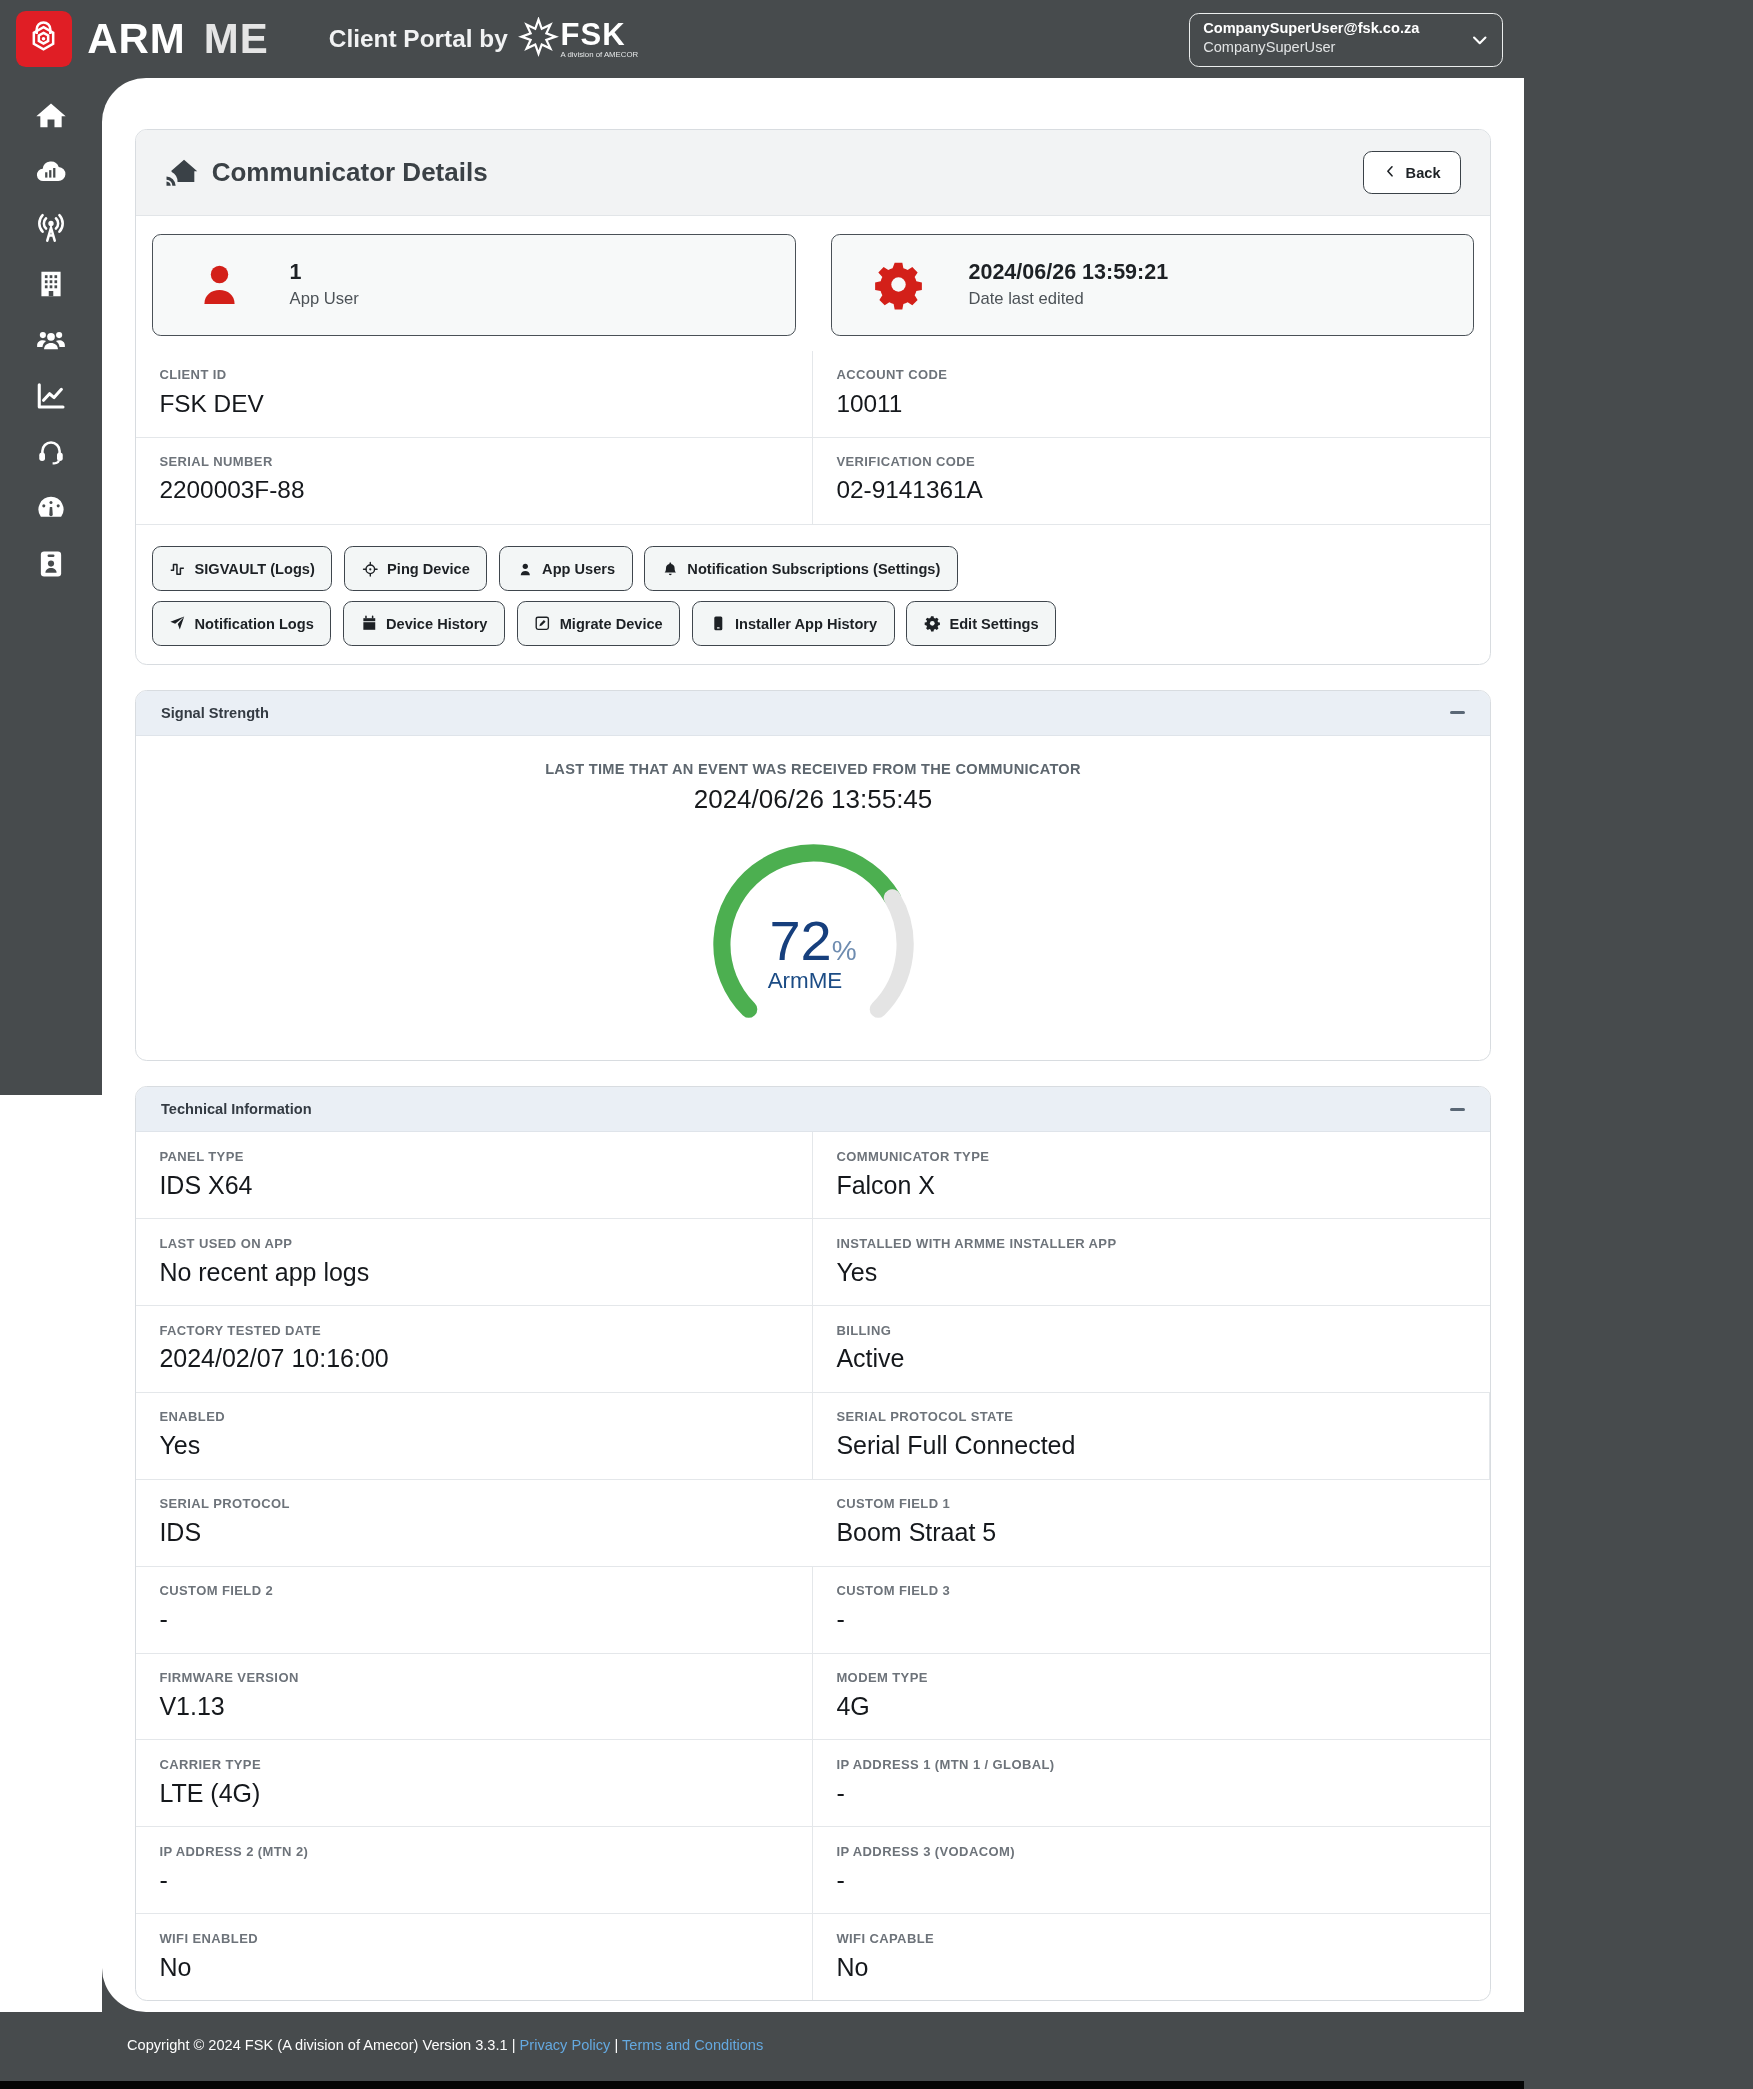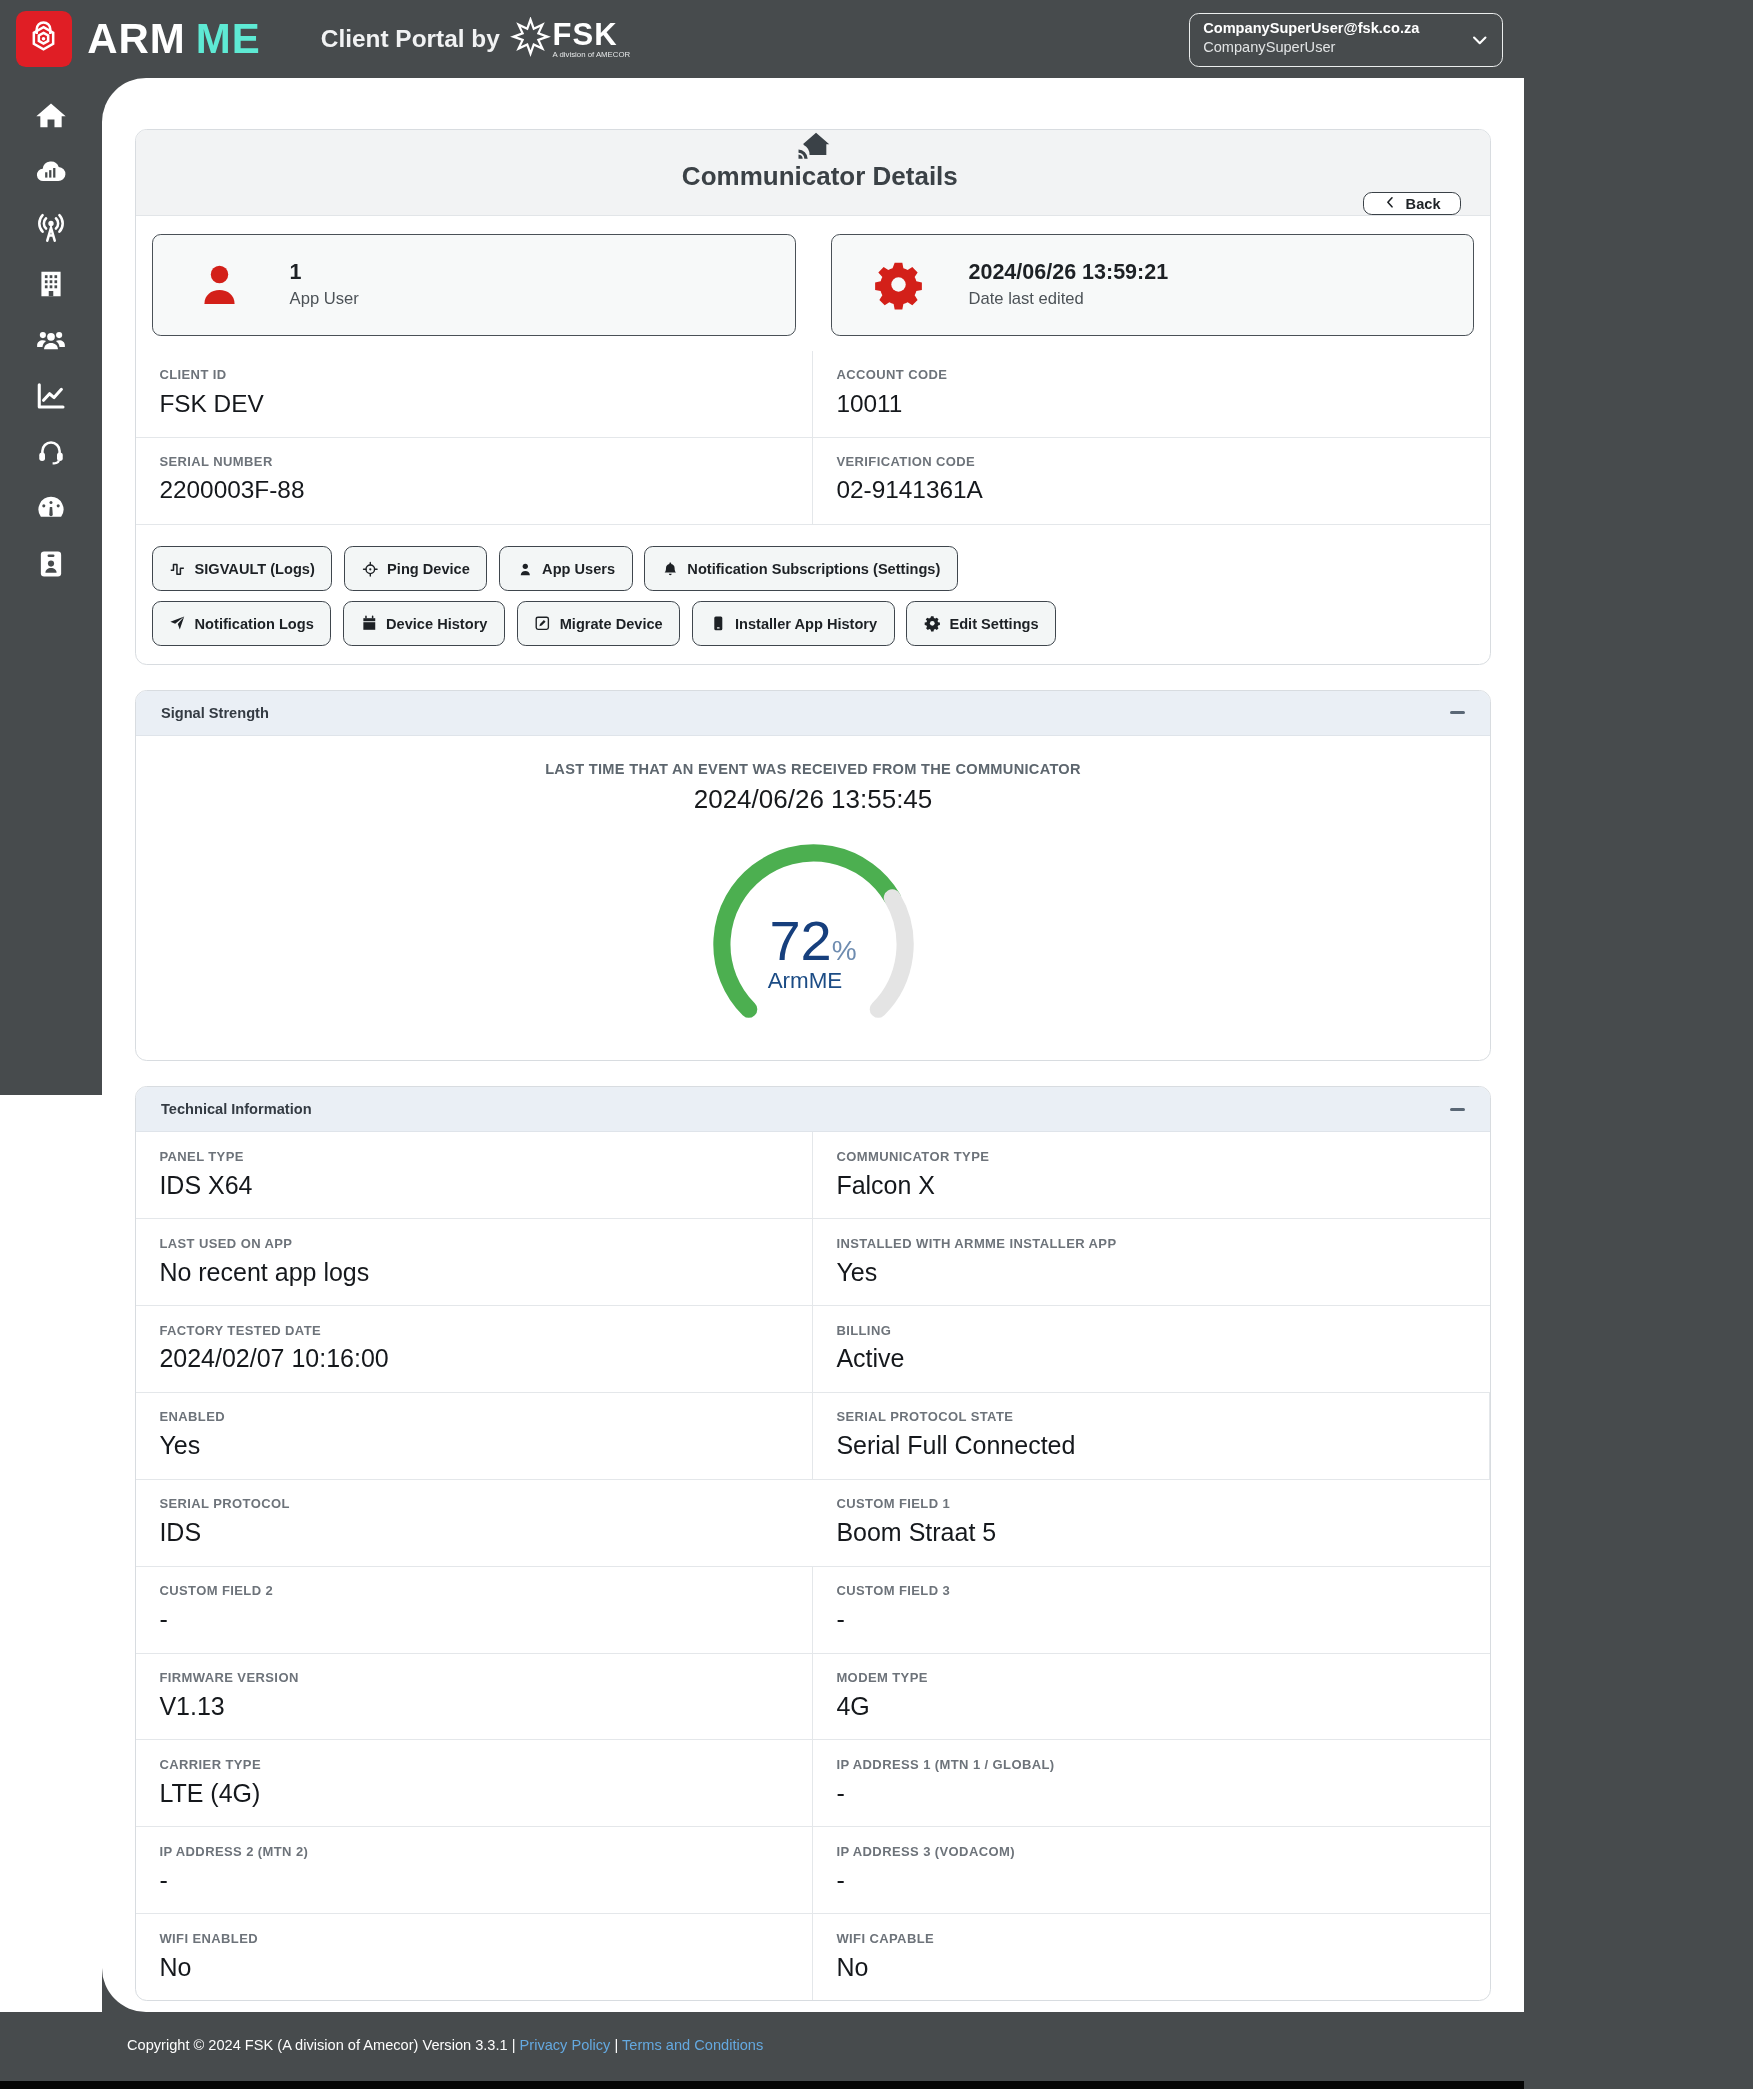--- a/index.html
+++ b/index.html
@@ -4,21 +4,21 @@
 <style>
   * { margin:0; padding:0; box-sizing:border-box; }
   body { font-family:"Liberation Sans","DejaVu Sans",sans-serif; background:#474b4d; }
   #app { position:relative; width:1524px; height:2090px; background:#474b4d; overflow:hidden; }
 
   
   .header { position:absolute; top:0; left:0; width:100%; height:78px; display:flex; align-items:center; z-index:5; }
   .logo-box { width:56px; height:56px; background:#e01e25; border-radius:9.8px; margin-left:15.6px; display:flex; align-items:center; justify-content:center; flex:0 0 auto; }
   .logo-box svg { width:43px; height:43px; }
   .brand { display:flex; align-items:baseline; margin-left:15.6px; font-weight:800; font-size:42px; letter-spacing:1px; }
-  .brand-arm { color:#fff; } .brand-me { color:#5eead4; margin-left:10px; }
+  .brand-arm { color:#fff; } .brand-me { color:#e5e5e5; margin-left:18px; }
   .portal-title { color:#f1f2f3; font-size:24.4px; font-weight:700; margin-left:60px; }
   .fsk-logo { display:flex; align-items:center; margin-left:9.8px; }
   .fsk-logo svg { width:41px; height:41px; }
   .fsk-col { display:flex; flex-direction:column; margin-left:2px; }
   .fsk-name { color:#fff; font-size:31px; font-weight:800; letter-spacing:1px; line-height:29px; }
   .fsk-sub { color:#e6e8e9; font-size:7.8px; text-align:right; margin-top:1px; }
   .user-box { position:absolute; right:21.5px; top:12.7px; width:314px; height:54px; border:1px solid #eceeee; border-radius:9.8px; padding:6.8px 39px 6.8px 13.7px; cursor:pointer; }
   .u-email { color:#fff; font-weight:700; font-size:14.6px; white-space:nowrap; }
   .u-name  { color:#e2e4e5; font-size:14.6px; margin-top:2.9px; }
   .u-chev { position:absolute; right:11.7px; top:50%; transform:translateY(-50%); width:19.5px; height:19.5px; }
@@ -28,21 +28,21 @@
   .sidebar { position:absolute; left:0; top:78px; width:102px; height:1017px; z-index:4; padding-top:11.7px; }
   .side-item { width:102px; height:56px; display:flex; align-items:center; justify-content:center; cursor:pointer; }
   .side-item svg { width:32px; height:32px; }
 
   
   .left-strip { position:absolute; left:0; top:1095px; width:102px; height:917px; background:#fff; }
   .main-panel { position:absolute; left:102px; top:78px; right:0; bottom:78px; background:#fff; border-radius:44px 0 0 44px; }
 
   .card { width:1356px; margin:0 auto; border:1px solid #d8dce0; border-radius:11.7px; background:#fff; }
   .card1 { margin-top:51px; }
-  .card-head { display:flex; align-items:center; background:#f2f3f4; border-bottom:1px solid #e2e5e8; border-radius:10.7px 10.7px 0 0; padding:0 29px; height:86px;flex-direction:column; }
+  .card-head { display:flex; align-items:center; background:#f2f3f4; border-bottom:1px solid #e2e5e8; border-radius:10.7px 10.7px 0 0; padding:0 29px; height:86px; }
   .title-ic { width:33px; height:31px; } .title-ic svg { width:33px; height:31px; }
   .page-title { font-size:26px; font-weight:700; color:#3b4146; margin-left:13.7px; }
   .back-btn { margin-left:auto; background:#fff; border:1px solid #3a4147; border-radius:8.8px; height:43px; padding:0 19.5px; font-size:14.6px; font-weight:700; color:#1e2226; display:flex; align-items:center; gap:7.8px; cursor:pointer; font-family:inherit; }
   .back-btn svg { width:14.6px; height:14.6px; }
 
   .stat-cards { display:flex; gap:35px; padding:17.6px 15.6px 11.7px; }
   .stat-card { flex:1; height:102px; border:1px solid #4a5157; border-radius:8.8px; background:#f7f9f9; display:flex; align-items:center; padding-left:41px; gap:45px; }
   .stat-ic svg { width:51px; height:51px; display:block; }
   .stat-value { font-size:21.5px; font-weight:700; color:#1d2125; }
   .stat-label { font-size:16.6px; color:#4c5257; margin-top:3.9px; }

